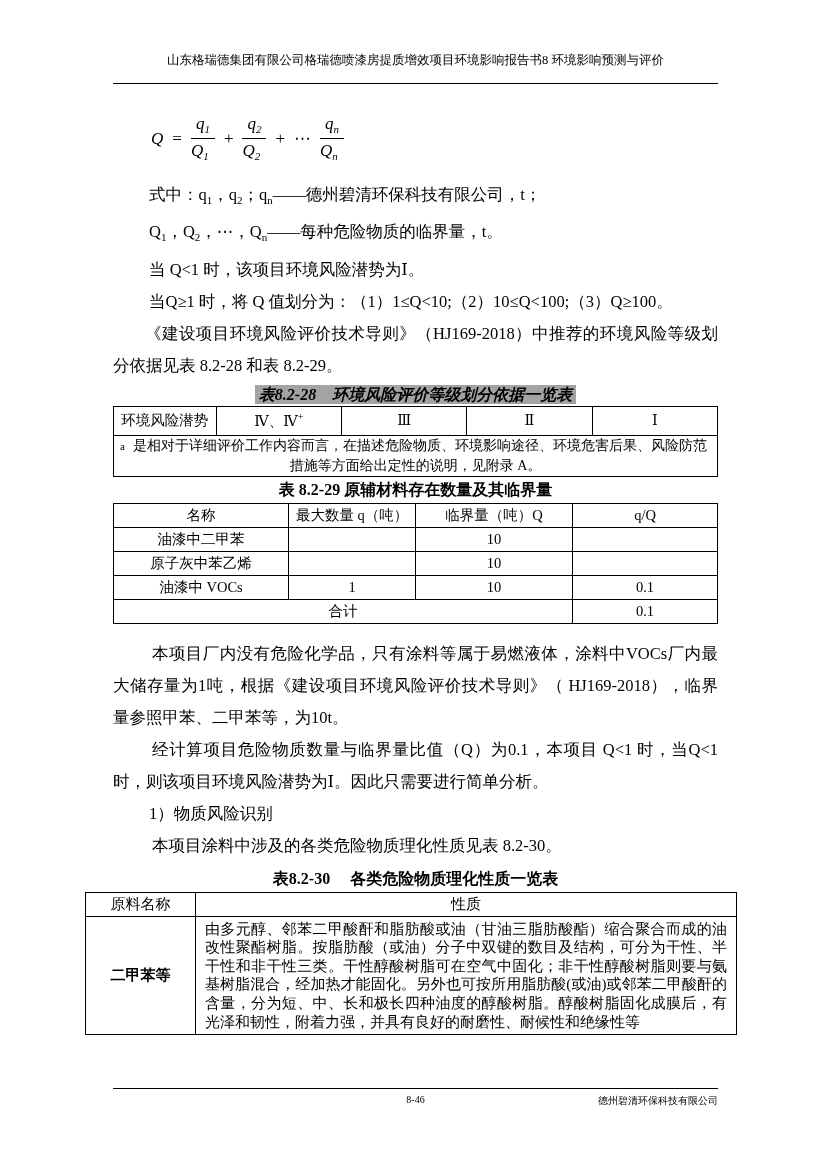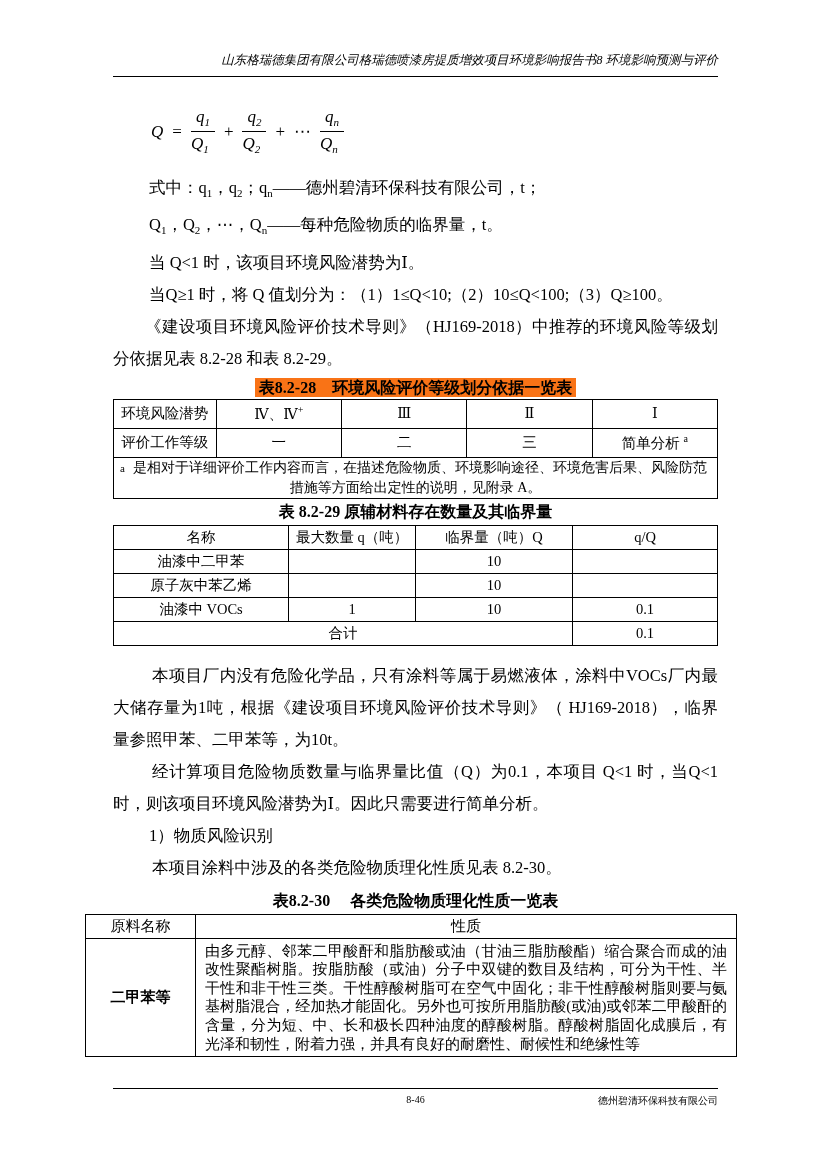--- a/index.html
+++ b/index.html
@@ -3,22 +3,22 @@
 <meta charset="utf-8">
 <style>
   html,body{margin:0;padding:0;background:#fff;}
   .page{
     position:relative;width:827px;height:1169px;background:#fff;overflow:hidden;
     font-family:"Liberation Serif","DejaVu Serif",serif;color:#000;
   }
   .content{position:absolute;left:113px;top:52px;width:605px;}
 
   
-  .pg-header{display:flex;justify-content:flex-end;align-items:flex-end;
-    font-size:12.5px;padding-bottom:7px;border-bottom:1.5px solid #000;font-style:italic;}
+  .pg-header{display:flex;justify-content:center;align-items:flex-end;
+    font-size:12.5px;padding-bottom:14px;border-bottom:1.5px solid #000;}
 
   
   .formula{display:flex;align-items:center;gap:9px;margin:30px 0 0 38px;
     font-size:17px;font-style:italic;}
   .formula sub{font-size:11px;font-style:italic;}
   .frac{display:inline-flex;flex-direction:column;align-items:flex-start;line-height:1.15;}
   .frac .num{border-bottom:1px solid #000;padding:0 5px 2px;}
   .frac .den{padding-top:2px;}
   .f-op{font-style:normal;}
 
@@ -92,43 +92,36 @@
     </div>
 
     <div class="paras">
       <p class="doc ind36"><span>式中：q</span><sub>1</sub><span>，q</span><sub>2</sub><span>；q</span><sub>n</sub><span>——德州碧清环保科技有限公司，t；</span></p>
       <p class="doc ind36"><span>Q</span><sub>1</sub><span>，Q</span><sub>2</sub><span>，⋯，Q</span><sub>n</sub><span>——每种危险物质的临界量，t。</span></p>
       <p class="doc ind36">当 Q&lt;1 时，该项目环境风险潜势为Ⅰ。</p>
       <p class="doc ind36">当Q≥1 时，将 Q 值划分为：（1）1≤Q&lt;10;（2）10≤Q&lt;100;（3）Q≥100。</p>
       <p class="doc guideline">《建设项目环境风险评价技术导则》（HJ169-2018）中推荐的环境风险等级划分依据见表 8.2-28 和表 8.2-29。</p>
     </div>
 
-    <p class="tbl-title mt2"><span class="hl" style="background:#f97316;">表8.2-28　环境风险评价等级划分依据一览表</span></p>
+    <p class="tbl-title mt2"><span class="hl" style="background:#a3a3a3;font-style:italic;">表8.2-28　环境风险评价等级划分依据一览表</span></p>
     <table class="t28">
       <colgroup>
           <col style="width:17%">
           <col style="width:20.75%">
           <col style="width:20.75%">
           <col style="width:20.75%">
           <col style="width:20.75%">
         </colgroup>
       <tbody>
           <tr>
         <td>环境风险潜势</td>
         <td><span>Ⅳ、Ⅳ</span><sup>+</sup></td>
         <td>Ⅲ</td>
         <td>Ⅱ</td>
         <td>Ⅰ</td>
-      </tr>
-      <tr>
-        <td>评价工作等级</td>
-        <td>一</td>
-        <td>二</td>
-        <td>三</td>
-        <td><span>简单分析</span> <sup>a</sup></td>
       </tr>
       <tr>
         <td class="fn" colspan="5">
           <div><span class="fnm">a</span><span>是相对于详细评价工作内容而言，在描述危险物质、环境影响途径、环境危害后果、风险防范</span></div>
           <div class="fn2">措施等方面给出定性的说明，见附录 A。</div>
         </td>
       </tr>
     </tbody>
       </table>
 

